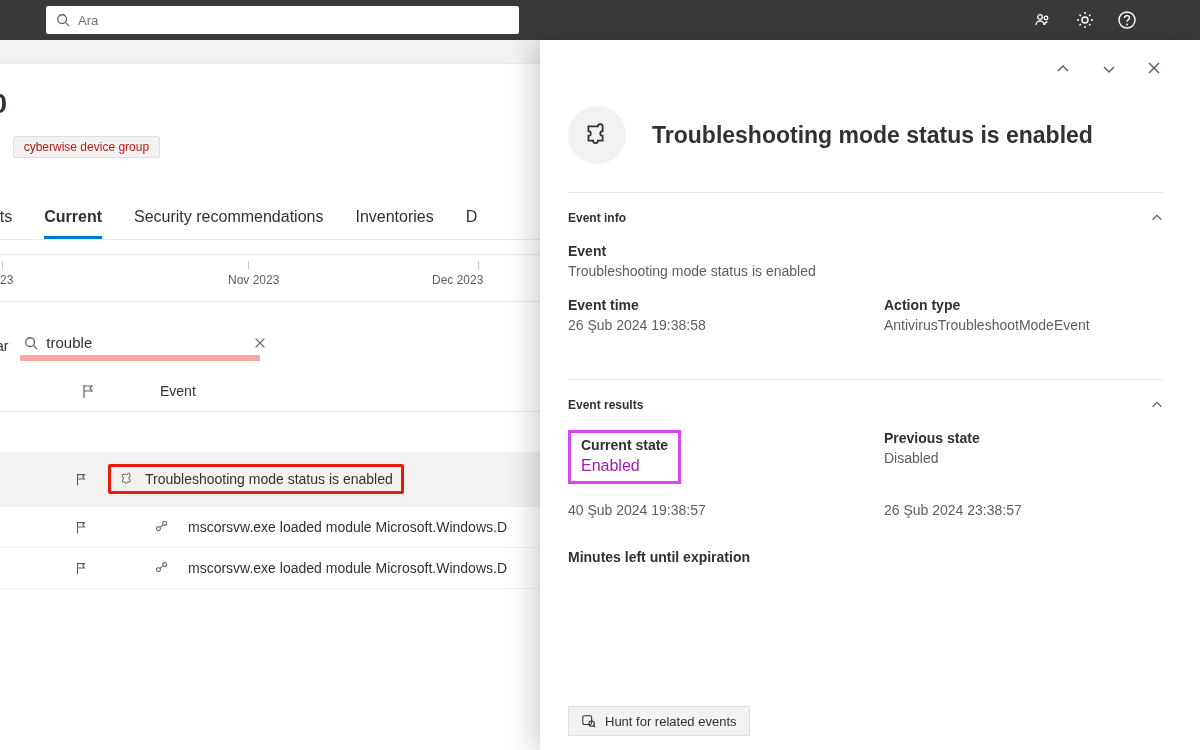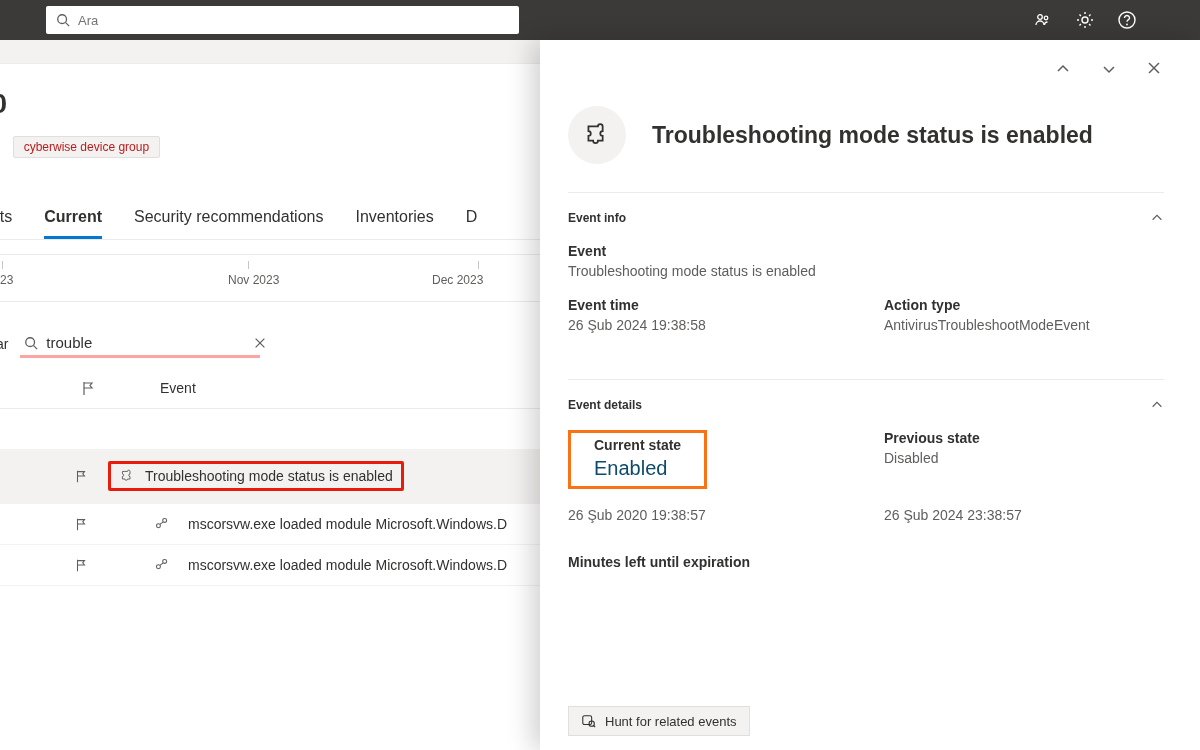--- a/index.html
+++ b/index.html
@@ -29,21 +29,21 @@
 .tabs { display: flex; gap: 32px; margin-top: 42px; border-bottom: 1px solid #edebe9; padding-left: 0; margin-left: -18px; }
 .tab { font-size: 16px; color: #323130; padding: 8px 0 10px; cursor: pointer; border-bottom: 3px solid transparent; }
 .tab.active { font-weight: 600; border-bottom-color: #0078d4; }
 
 .timeline-axis { position: relative; height: 48px; border-top: 1px solid #edebe9; border-bottom: 1px solid #edebe9; margin-top: 14px; }
 .timeline-axis .tick { position: absolute; top: 6px; height: 8px; border-left: 1px solid #c8c6c4; }
 .timeline-axis .label { position: absolute; top: 18px; font-size: 12px; color: #605e5c; }
 
 .filterrow { display: flex; align-items: center; gap: 12px; margin-top: 28px; margin-left: -36px; }
 .filterrow .lbl { font-size: 14px; color: #323130; }
-.searchbox { display: flex; align-items: center; gap: 8px; border-bottom: 3px solid #fca5a5; padding: 4px 4px; width: 240px; }
+.searchbox { display: flex; align-items: center; gap: 8px; border-bottom: 6px solid #fca5a5; padding: 4px 4px; width: 240px; }
 .searchbox input { border: none; outline: none; font-size: 15px; flex: 1; color: #323130; }
 .searchbox .icon { width: 14px; height: 14px; color: #605e5c; }
 .searchbox .clear { width: 14px; height: 14px; color: #605e5c; cursor: pointer; }
 
 .colhead { display: flex; align-items: center; gap: 60px; margin-top: 22px; padding-left: 80px; border-bottom: 1px solid #edebe9; padding-bottom: 12px; }
 .colhead .txt { font-size: 14px; color: #323130; }
 .flagcol { width: 20px; }
 
 .loadnew { text-align: right; padding: 12px 16px 12px 0; color: #0078d4; font-size: 14px; cursor: pointer; margin-right: 10px; }
 
@@ -62,21 +62,21 @@
 .panel .head { display: flex; align-items: center; gap: 26px; margin-top: 28px; }
 .panel .head .bigicon { width: 58px; height: 58px; border-radius: 50%; background: #f3f2f1; display: flex; align-items: center; justify-content: center; color: #323130; }
 .panel .head h1 { font-size: 23px; font-weight: 600; color: #323130; }
 .panel .section { border-top: 1px solid #edebe9; margin-top: 28px; padding-top: 18px; }
 .panel .section .title { display: flex; justify-content: space-between; align-items: center; font-size: 12px; font-weight: 600; color: #323130; margin-bottom: 18px; }
 .panel .chev { width: 14px; height: 14px; color: #605e5c; }
 .panel .f { margin-bottom: 18px; }
 .panel .f .l { font-size: 14px; font-weight: 600; color: #323130; margin-bottom: 4px; }
 .panel .f .v { font-size: 14px; color: #605e5c; }
 .panel .grid2 { display: grid; grid-template-columns: 1fr 1fr; gap: 18px 36px; }
-.panel .redbox2 { border: 3px solid #f97316; padding: 4px 23px 6px; display: inline-block; }
+.panel .redbox2 { border: 3px solid #d946ef; padding: 4px 10px 6px; display: inline-block; }
 .panel .hunt { position: absolute; bottom: 14px; left: 28px; display: inline-flex; align-items: center; gap: 8px; background: #f3f2f1; border: 1px solid #e1dfdd; padding: 6px 12px; font-size: 13px; color: #323130; cursor: pointer; }
 
 svg { display: block; }
 </style>
 </head>
 <body>
 
 <svg width="0" height="0" style="position:absolute">
   <defs>
     <g id="i-search">
@@ -309,40 +309,40 @@
         </div>
         <div class="f">
           <div class="l">Action type</div>
           <div class="v">AntivirusTroubleshootModeEvent</div>
         </div>
       </div>
     </div>
 
     <div class="section">
       <div class="title">
-        <span>Event details</span>
+        <span>Event results</span>
         <span class="chev">
             <svg width="14" height="14" viewBox="0 0 16 16">
               <use href="#i-chev-up"></use>
             </svg>
           </span>
       </div>
       <div class="grid2">
         <div>
           <span class="redbox2">
             <div class="l" style="font-weight:600;font-size:14px;color:#323130">Current state</div>
-            <div class="v" style="font-size:20px;color:#0c4a6e;margin-top:4px">Enabled</div>
+            <div class="v" style="font-size:16px;color:#a21caf;margin-top:4px">Enabled</div>
           </span>
         </div>
         <div class="f">
           <div class="l">Previous state</div>
           <div class="v">Disabled</div>
         </div>
         <div class="f">
-          <div class="v">26 Şub 2020 19:38:57</div>
+          <div class="v">40 Şub 2024 19:38:57</div>
         </div>
         <div class="f">
           <div class="v">26 Şub 2024 23:38:57</div>
         </div>
       </div>
       <div class="f" style="margin-top:13px">
         <div class="l">Minutes left until expiration</div>
       </div>
     </div>
 

